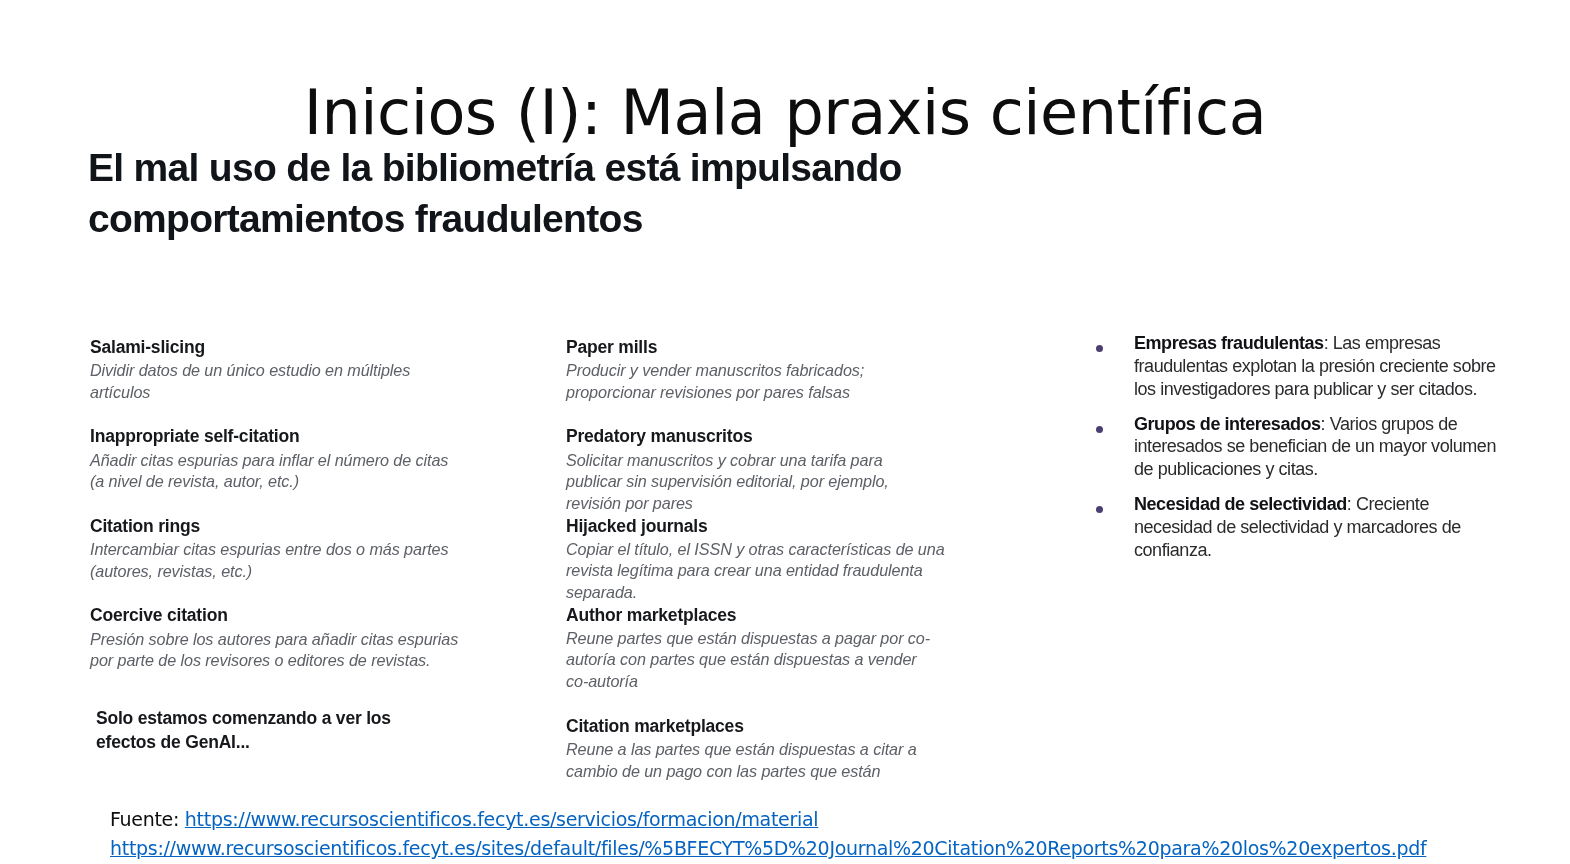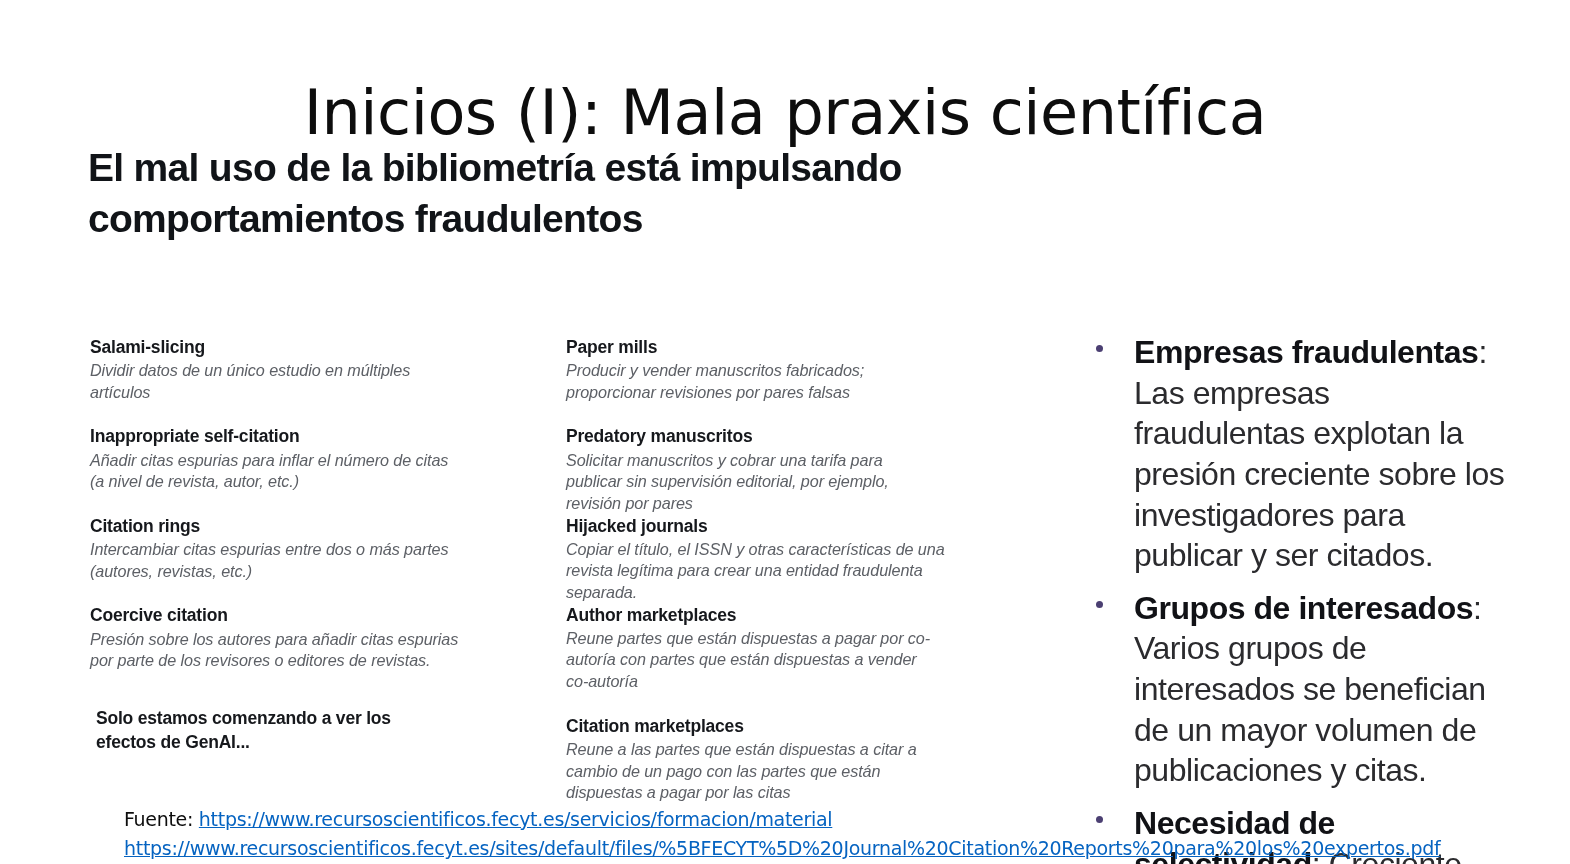--- a/index.html
+++ b/index.html
@@ -101,21 +101,21 @@
     position: absolute;
     left: 1088px;
     top: 332px;
     width: 420px;
   }
   .bullet-item {
     position: relative;
     padding-left: 46px;
     margin-bottom: 12px;
     font-family: "Liberation Sans", sans-serif;
-    font-size: 32px;
+    font-size: 18px;
     line-height: 1.27;
     color: #2b2b2e;
     letter-spacing: -0.45px;
   }
   .bullet-item:last-child { margin-bottom: 0; }
   .bullet-dot {
     position: absolute;
     left: 8px;
     top: 13px;
     width: 7px;
@@ -124,21 +124,21 @@
     background: #4b3f72;
   }
   .bullet-term {
     font-weight: 700;
     color: #111216;
   }
 
   
   #footer {
     position: absolute;
-    left: 124px;
+    left: 110px;
     top: 805px;
     width: 1400px;
     font-family: "DejaVu Sans", sans-serif;
     font-size: 19px;
     line-height: 1.55;
     color: #0d0d0d;
     letter-spacing: -0.3px;
   }
   #footer .flabel { color: #0d0d0d; }
   .flink {
@@ -236,21 +236,20 @@
         <span class="ln">autoría con partes que están dispuestas a vender</span>
         <span class="ln">co-autoría</span>
       </div>
     </div>
 
     <div class="term-block">
       <div class="term-head">Citation marketplaces</div>
       <div class="term-desc">
         <span class="ln">Reune a las partes que están dispuestas a citar a</span>
         <span class="ln">cambio de un pago con las partes que están</span>
-        <span class="ln">dispuestas a pagar por las citas</span>
       </div>
     </div>
 
   </div>
 
   <div id="col-right">
 
     <div class="bullet-item">
       <span class="bullet-dot"></span>
       <span class="bullet-term">Empresas fraudulentas</span><span>: Las empresas fraudulentas explotan la presión creciente sobre los investigadores para publicar y ser citados.</span>

